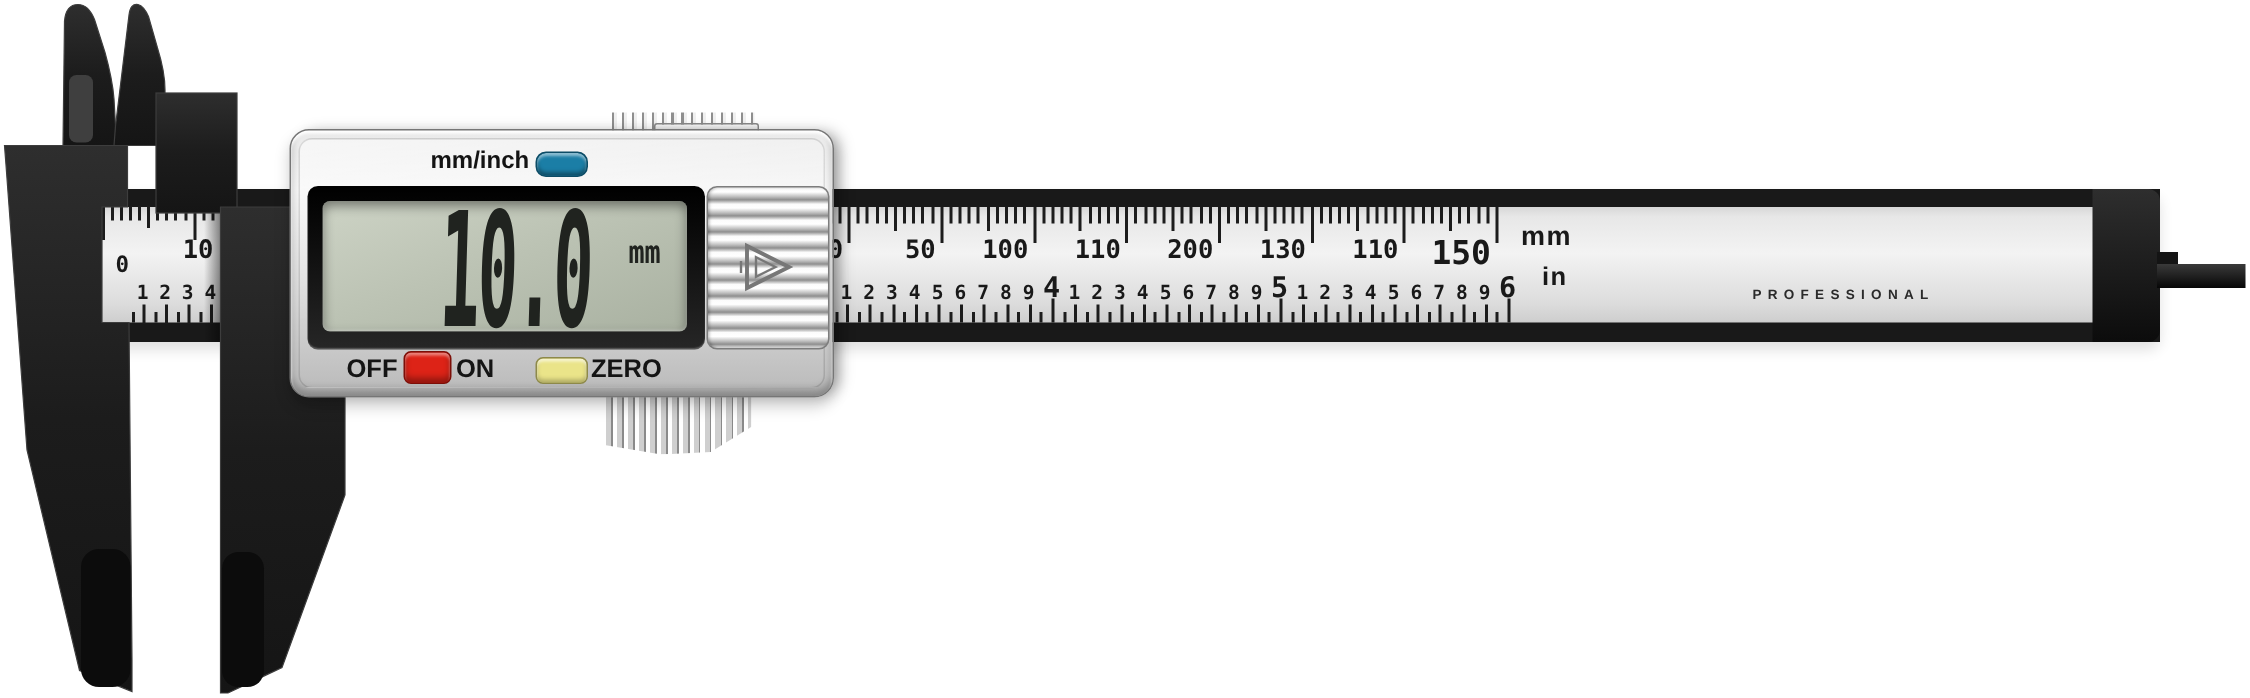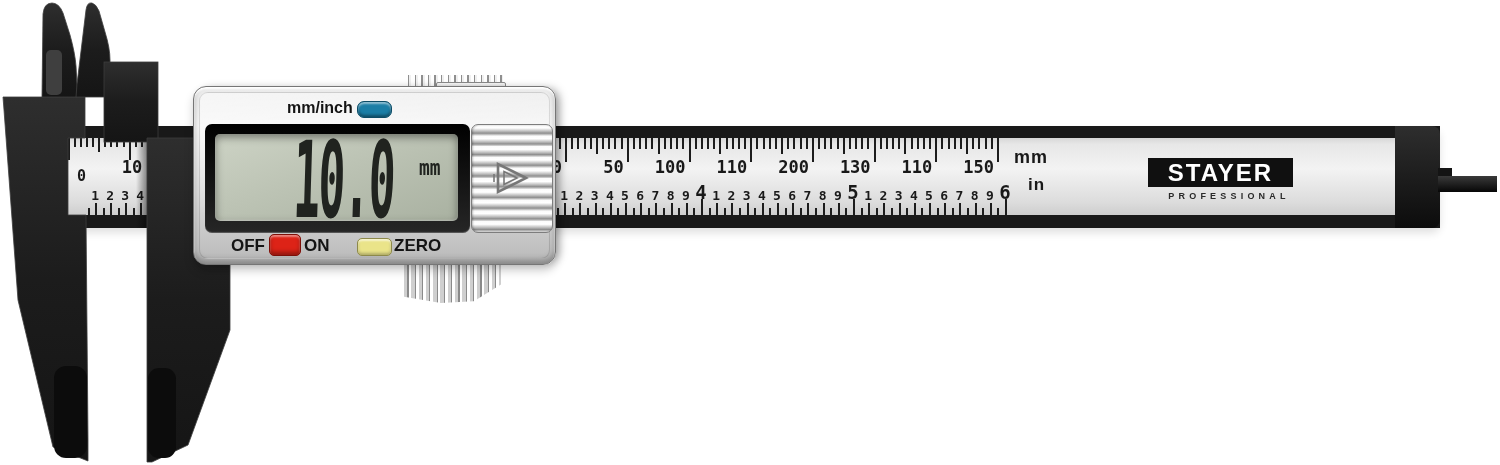--- a/index.html
+++ b/index.html
@@ -76,23 +76,20 @@
 <div class="stage">
 
   <div class="abs beam">
     <div class="abs beam-band-top"></div>
     <div class="abs beam-band-bottom"></div>
     <div class="abs beam-cap"></div>
   </div>
   <div class="abs depth-rod-step"></div>
   <div class="abs depth-rod"></div>
 
-  <div class="abs brand-box">
-    <span class="brand-name">STAYER</span>
-  </div>
   <div class="abs brand-tag">PROFESSIONAL</div>
 
   <div class="abs scale-layer">
       <div class="tick" style="left: 521.91px; top: 138px; height: 11px;"></div>
       <div class="tick" style="left: 528.08px; top: 138px; height: 11px;"></div>
       <div class="tick" style="left: 534.25px; top: 138px; height: 16px;"></div>
       <div class="tick" style="left: 540.42px; top: 138px; height: 11px;"></div>
       <div class="tick" style="left: 546.59px; top: 138px; height: 11px;"></div>
       <div class="tick" style="left: 552.76px; top: 138px; height: 11px;"></div>
       <div class="tick" style="left: 558.93px; top: 138px; height: 11px;"></div>
@@ -167,21 +164,21 @@
       <div class="tick" style="left: 984.66px; top: 138px; height: 11px;"></div>
       <div class="tick" style="left: 990.83px; top: 138px; height: 11px;"></div>
       <div class="tick" style="left: 997px; top: 138px; height: 24px;"></div>
       <span class="rlab" style="top: 159px; font-size: 17px; left: 562.1px; transform: translateX(-100%);">50</span>
       <span class="rlab" style="top: 159px; font-size: 17px; left: 623.8px; transform: translateX(-100%);">50</span>
       <span class="rlab" style="top: 159px; font-size: 17px; left: 685.5px; transform: translateX(-100%);">100</span>
       <span class="rlab" style="top: 159px; font-size: 17px; left: 747.2px; transform: translateX(-100%);">110</span>
       <span class="rlab" style="top: 159px; font-size: 17px; left: 808.9px; transform: translateX(-100%);">200</span>
       <span class="rlab" style="top: 159px; font-size: 17px; left: 870.6px; transform: translateX(-100%);">130</span>
       <span class="rlab" style="top: 159px; font-size: 17px; left: 932.3px; transform: translateX(-100%);">110</span>
-      <span class="rlab" style="top: 159px; font-size: 17px; left: 994px; transform: translateX(-100%);">150</span>
+      <span class="rlab" style="top: 159px; font-size: 22px; left: 994px; transform: translateX(-100%);">150</span>
       <div class="tick" style="left: 526.2px; top: 208px; height: 7px;"></div>
       <div class="tick" style="left: 533.8px; top: 203px; height: 12px;"></div>
       <span class="rlab" style="top: 189px; font-size: 13px; left: 533.8px; transform: translateX(-50%);">9</span>
       <div class="tick" style="left: 541.4px; top: 208px; height: 7px;"></div>
       <div class="tick" style="left: 549px; top: 199px; height: 16px;"></div>
       <span class="rlab" style="top: 183px; font-size: 19px; left: 549px; transform: translateX(-50%);">3</span>
       <div class="tick" style="left: 556.6px; top: 208px; height: 7px;"></div>
       <div class="tick" style="left: 564.2px; top: 203px; height: 12px;"></div>
       <span class="rlab" style="top: 189px; font-size: 13px; left: 564.2px; transform: translateX(-50%);">1</span>
       <div class="tick" style="left: 571.8px; top: 208px; height: 7px;"></div>

